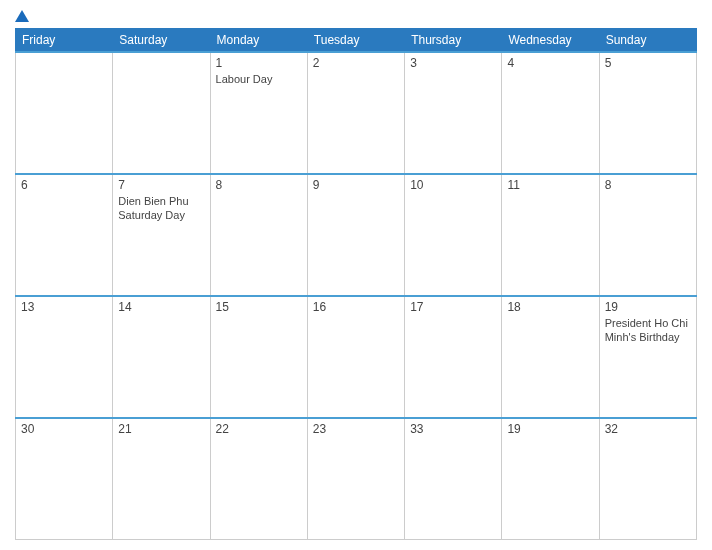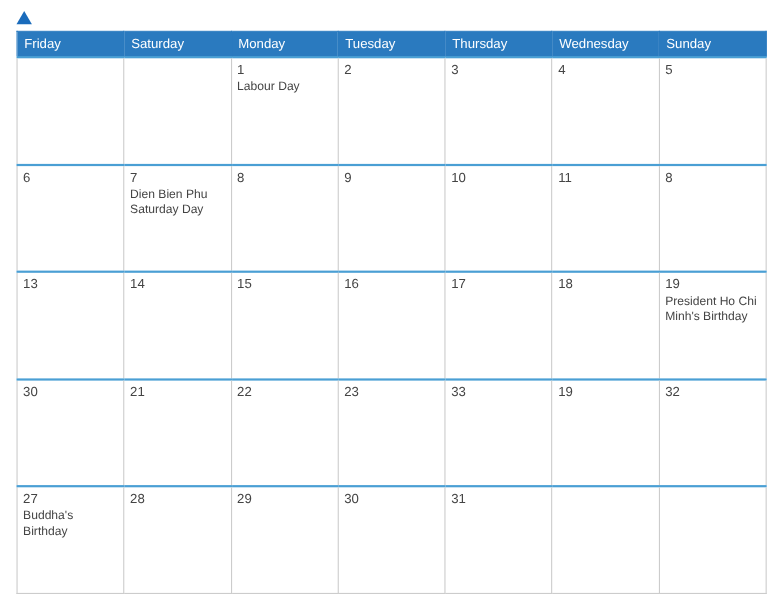--- a/index.html
+++ b/index.html
@@ -216,35 +216,15 @@
           <td>
             <span class="day-number">33</span>
           </td>
           <td>
             <span class="day-number">19</span>
           </td>
           <td>
             <span class="day-number">32</span>
           </td>
         </tr>
-        <tr>
-          <td>
-            <span class="day-number">27</span>
-            <div class="holiday">Buddha's Birthday</div>
-          </td>
-          <td>
-            <span class="day-number">28</span>
-          </td>
-          <td>
-            <span class="day-number">29</span>
-          </td>
-          <td>
-            <span class="day-number">30</span>
-          </td>
-          <td>
-            <span class="day-number">31</span>
-          </td>
-          <td></td>
-          <td></td>
-        </tr>
       </tbody>
   </table>
 </div>
 
 </body></html>

